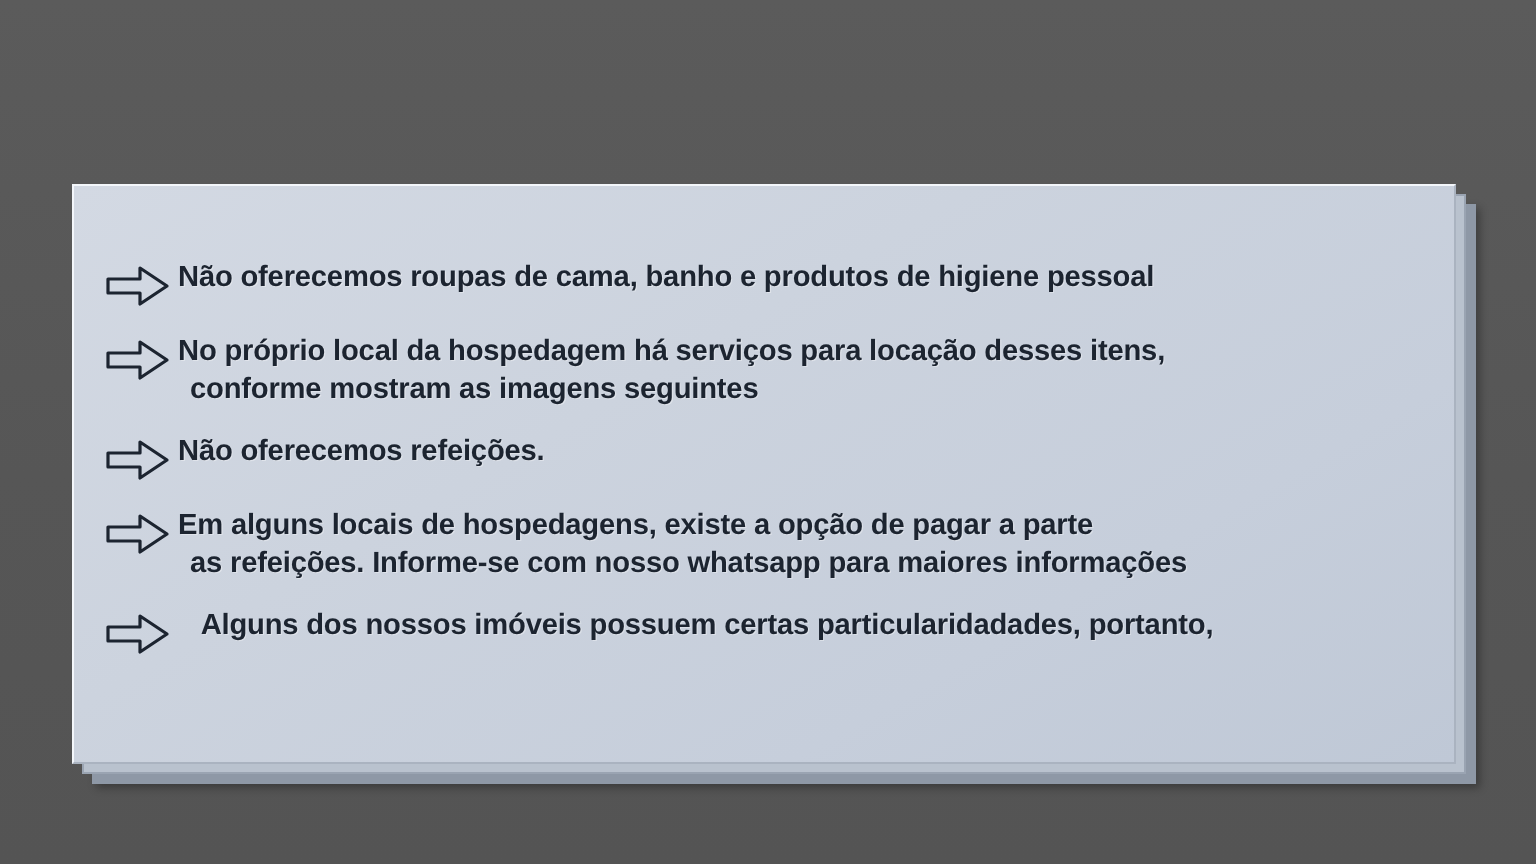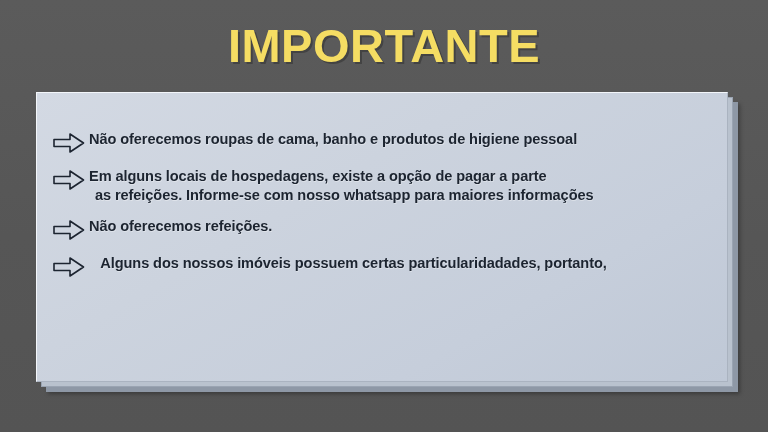--- a/index.html
+++ b/index.html
@@ -119,61 +119,71 @@
   .bullet-text .l2 {
     display: block;
     margin-left: 6px;
   }
 </style>
 </head>
 <body>
 
 <div id="slide">
 
-  <div id="title">IMPORTANTE</div>
 
   <div class="panel-stack">
     <div class="panel-layer-3"></div>
     <div class="panel-layer-2"></div>
     <div class="panel-front"></div>
 
     <div class="bullets">
 
       <div class="bullet">
         <span class="arrow-icon">
           <svg width="34" height="24" viewBox="0 0 34 24">
             <path d="M2 8.5 L18 8.5 L18 3 L31.5 12 L18 21 L18 15.5 L2 15.5 Z" fill="none" stroke="#1c2430" stroke-width="1.6" stroke-linejoin="round"></path>
           </svg>
         </span>
         <span class="bullet-text">
           <span>Não oferecemos roupas de cama, banho e produtos de higiene pessoal</span>
         </span>
       </div>
 
-
       <div class="bullet">
         <span class="arrow-icon">
           <svg width="34" height="24" viewBox="0 0 34 24">
             <path d="M2 8.5 L18 8.5 L18 3 L31.5 12 L18 21 L18 15.5 L2 15.5 Z" fill="none" stroke="#1c2430" stroke-width="1.6" stroke-linejoin="round"></path>
           </svg>
         </span>
         <span class="bullet-text">
-          <span>Em alguns locais de hospedagens, existe a opção de pagar a parte</span>
-          <span class="l2">as refeições. Informe-se com nosso whatsapp para maiores informações</span>
+          <span>No próprio local da hospedagem há serviços para locação desses itens,</span>
+          <span class="l2">conforme mostram as imagens seguintes</span>
         </span>
       </div>
 
       <div class="bullet">
         <span class="arrow-icon">
           <svg width="34" height="24" viewBox="0 0 34 24">
             <path d="M2 8.5 L18 8.5 L18 3 L31.5 12 L18 21 L18 15.5 L2 15.5 Z" fill="none" stroke="#1c2430" stroke-width="1.6" stroke-linejoin="round"></path>
           </svg>
         </span>
         <span class="bullet-text">
           <span>Não oferecemos refeições.</span>
+        </span>
+      </div>
+
+      <div class="bullet">
+        <span class="arrow-icon">
+          <svg width="34" height="24" viewBox="0 0 34 24">
+            <path d="M2 8.5 L18 8.5 L18 3 L31.5 12 L18 21 L18 15.5 L2 15.5 Z" fill="none" stroke="#1c2430" stroke-width="1.6" stroke-linejoin="round"></path>
+          </svg>
+        </span>
+        <span class="bullet-text">
+          <span>Em alguns locais de hospedagens, existe a opção de pagar a parte</span>
+          <span class="l2">as refeições. Informe-se com nosso whatsapp para maiores informações</span>
         </span>
       </div>
 
       <div class="bullet tight">
         <span class="arrow-icon">
           <svg width="34" height="24" viewBox="0 0 34 24">
             <path d="M2 8.5 L18 8.5 L18 3 L31.5 12 L18 21 L18 15.5 L2 15.5 Z" fill="none" stroke="#1c2430" stroke-width="1.6" stroke-linejoin="round"></path>
           </svg>
         </span>
         <span class="bullet-text">

